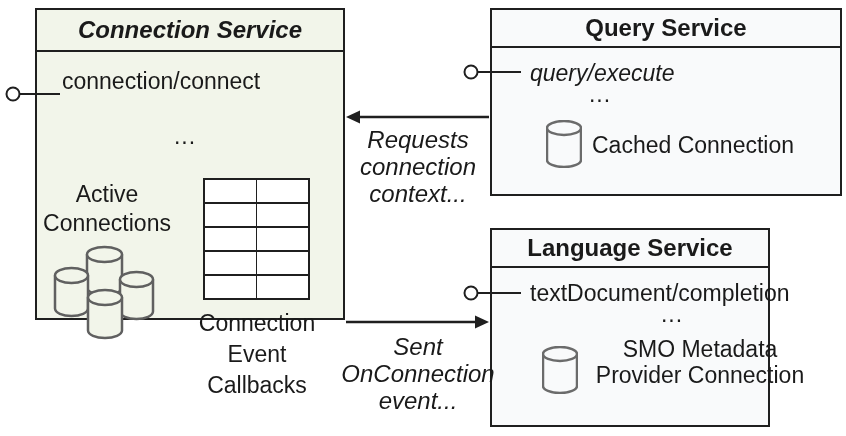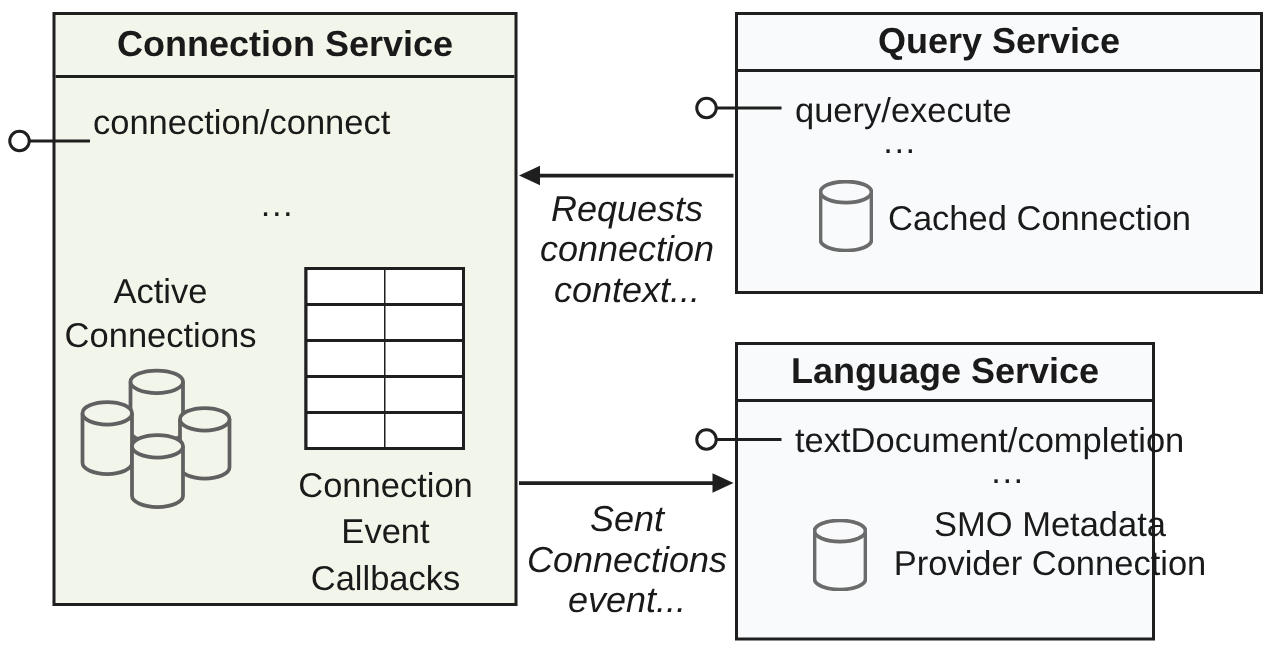--- a/index.html
+++ b/index.html
@@ -1,21 +1,21 @@
 <!DOCTYPE html>
 <html><head>
 <meta charset="utf-8">
 <style>
   html,body{margin:0;padding:0;background:#ffffff;}
   .canvas{
     position:relative;width:846px;height:436px;background:#ffffff;
     font-family:"Liberation Sans",sans-serif;color:#1a1a1a;overflow:hidden;
   }
   .box{position:absolute;border:2px solid #1f1f1f;box-sizing:border-box;}
-  .box.connection{left:35px;top:8px;width:310px;height:396px;background:#f2f5ea;}
+  .box.connection{left:35px;top:8px;width:310px;height:312px;background:#f2f5ea;font-style:italic;}
   .box.query{left:490px;top:8px;width:352px;height:188px;background:#f9fafb;}
   .box.language{left:490px;top:228px;width:280px;height:199px;background:#f9fafb;}
   .box-header{
     border-bottom:2px solid #1f1f1f;text-align:center;font-weight:bold;
     font-size:24px;
   }
   .box.connection .box-header{line-height:40px;height:40px;}
   .box.query .box-header,.box.language .box-header{line-height:36px;height:36px;}
   .abs{position:absolute;}
   .body-text{font-size:23px;line-height:30px;white-space:pre-line;}
@@ -84,21 +84,21 @@
       <div class="cb-cell"></div>
       <div class="cb-cell"></div>
       <div class="cb-cell"></div>
       <div class="cb-cell"></div>
     </div>
 
   <div class="abs body-text centered" style="left:187px;top:308px;width:140px;line-height:31px;">Connection
 Event
 Callbacks</div>
 
-  <div class="abs body-text" style="left:530px;top:59px;line-height:28px;">query/execute</div>
+  <div class="abs body-text" style="left:530px;top:59px;line-height:28px;font-style:italic;">query/execute</div>
   <div class="abs ellipsis" style="left:540px;top:82px;width:120px;">...</div>
 
   <svg class="icon-svg" style="left:546px;top:120px;" width="36" height="48" viewBox="0 0 36 48">
     <g stroke="#6b6b6b" stroke-width="2.5" fill="#f9fafb">
       <path d="M1,8 V40 A17,7 0 0 0 35,40 V8"></path>
       <ellipse cx="18" cy="8" rx="17" ry="7"></ellipse>
     </g>
   </svg>
   <div class="abs body-text" style="left:592px;top:131px;line-height:28px;">Cached Connection</div>
 
@@ -111,21 +111,21 @@
       <ellipse cx="18" cy="8" rx="17" ry="7"></ellipse>
     </g>
   </svg>
   <div class="abs body-text centered" style="left:580px;top:336px;width:240px;line-height:26px;">SMO Metadata
 Provider Connection</div>
 
   <div class="arrow-label" style="left:348px;top:126px;width:140px;">Requests
 connection
 context...</div>
   <div class="arrow-label" style="left:338px;top:333px;width:160px;">Sent
-Connections
+OnConnection
 event...</div>
 
   <svg class="overlay" width="846" height="436" viewBox="0 0 846 436">
 
     <g>
       <line x1="19.5" y1="94" x2="60" y2="94" stroke="#1f1f1f" stroke-width="2"></line>
       <circle cx="13" cy="94" r="6.5" fill="#ffffff" stroke="#1f1f1f" stroke-width="2"></circle>
     </g>
 
     <g>

